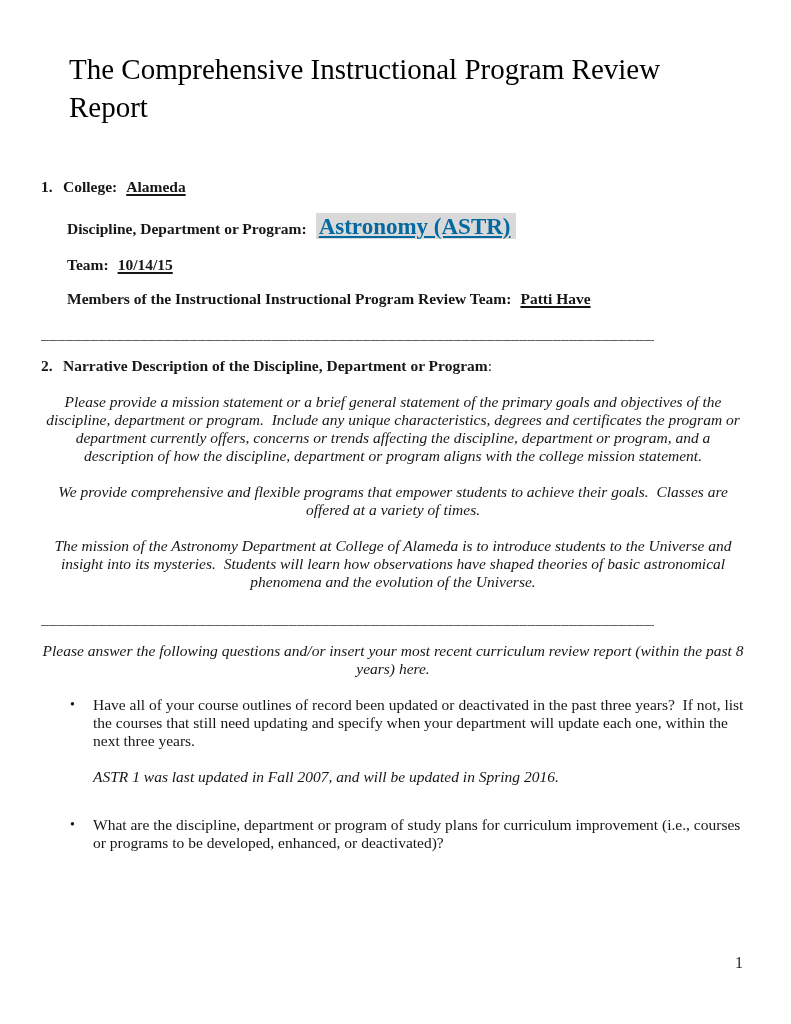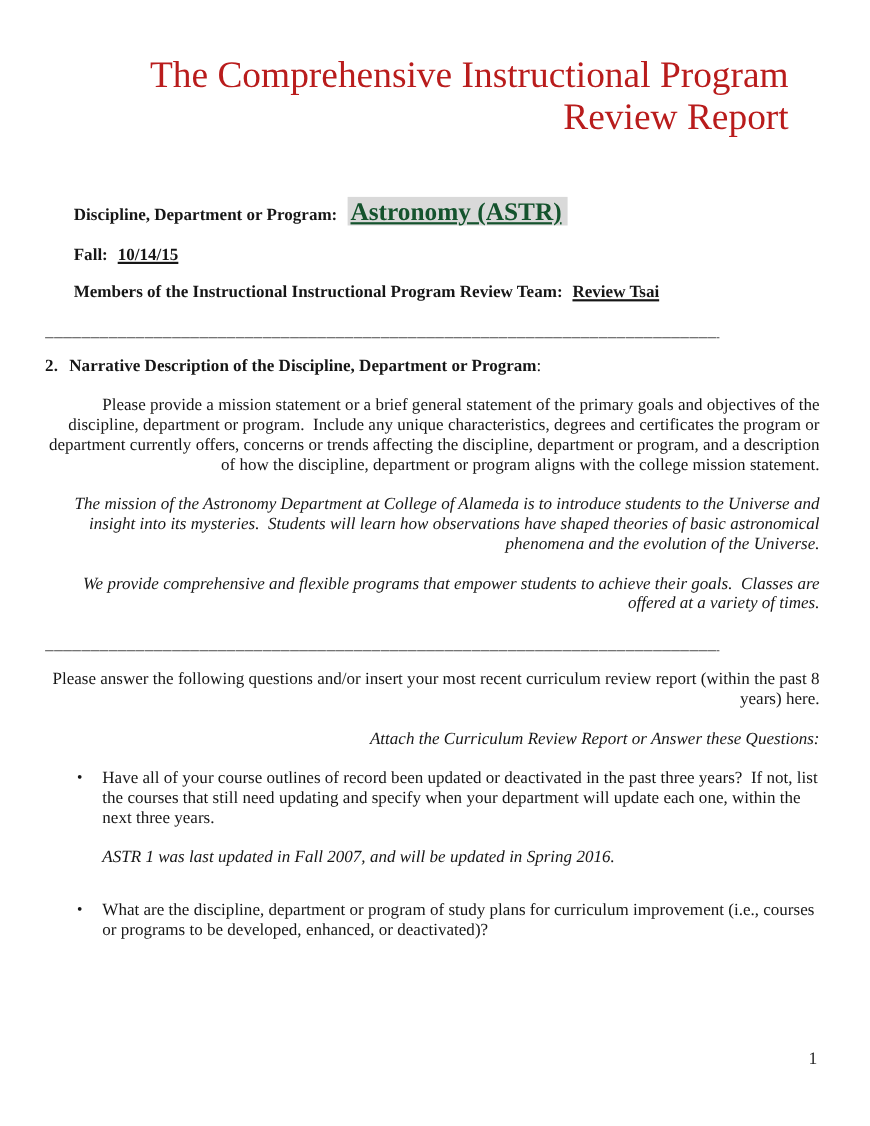--- a/index.html
+++ b/index.html
@@ -12,26 +12,26 @@
     background: #ffffff;
     color: #161616;
     font-family: "Liberation Serif", "DejaVu Serif", serif;
     font-size: 15.5px;
     line-height: 18px;
     padding: 44px 46px 0 41px;
     overflow: hidden;
   }
   .doc-title {
     font-weight: 400;
-    font-size: 34px;
+    font-size: 29px;
     line-height: 38px;
-    text-align: right;
+    text-align: left;
     max-width: 648px;
     margin: 6px auto 52px auto;
-    color: #b91c1c;
+    color: #000000;
   }
   .row { margin-bottom: 16px; }
   .num {
     display: inline-block;
     width: 22px;
     font-weight: 700;
   }
   .bold { font-weight: 700; }
   .italic { font-style: italic; }
   .underline {
@@ -44,38 +44,39 @@
   .program-row { line-height: 30px; margin-bottom: 12px; }
   .program-value {
     font-size: 23px;
     font-weight: 700;
     background: #d9d9d9;
     padding: 1px 5px 0 3px;
     text-decoration: underline;
     text-decoration-thickness: 2px;
     text-underline-offset: 2px;
     margin-left: 9px;
-    color: #14532d;
+    color: #0369a1;
   }
   .divider {
     width: 613px;
     height: 19px;
     line-height: 19px;
     overflow: hidden;
     white-space: nowrap;
     color: #2e2e2e;
     letter-spacing: 0.5px;
     margin-bottom: 14px;
   }
   .section-heading { margin-bottom: 18px; }
   .section-heading .colon { font-weight: 400; }
   p.body-par {
     white-space: pre-wrap;
     margin-bottom: 18px;
-    text-align: right;
+    text-align: center;
+    font-style: italic;
   }
   ul.bullet-list { list-style: none; padding-left: 29px; }
   ul.bullet-list li {
     display: flex;
     margin-bottom: 18px;
   }
   .bullet-glyph {
     flex: 0 0 23px;
     width: 23px;
     font-size: 14px;
@@ -94,51 +95,53 @@
     color: #2a2a2a;
   }
 </style>
 </head>
 <body>
 
 <div class="page">
 
   <h1 class="doc-title">The Comprehensive Instructional Program Review Report</h1>
 
+  <div class="row">
+    <span class="num">1.</span><span class="bold">College:</span><span class="bold underline value">Alameda</span>
+  </div>
 
   <div class="indent">
     <div class="row program-row">
       <span class="bold">Discipline, Department or Program:</span><span class="program-value">Astronomy (ASTR)</span>
     </div>
     <div class="row">
-      <span class="bold">Fall:</span><span class="bold underline value">10/14/15</span>
+      <span class="bold">Team:</span><span class="bold underline value">10/14/15</span>
     </div>
     <div class="row">
-      <span class="bold">Members of the Instructional Instructional Program Review Team:</span><span class="bold underline value">Review Tsai</span>
+      <span class="bold">Members of the Instructional Instructional Program Review Team:</span><span class="bold underline value">Patti Have</span>
     </div>
   </div>
 
   <div class="divider">________________________________________________________________________________</div>
 
   <div class="section-heading">
     <span class="num">2.</span><span class="bold">Narrative Description of the Discipline, Department or Program</span><span class="colon">:</span>
   </div>
 
   <p class="body-par">Please provide a mission statement or a brief general statement of the primary goals and objectives of the discipline, department or program.  Include any unique characteristics, degrees and certificates the program or department currently offers, concerns or trends affecting the discipline, department or program, and a description of how the discipline, department or program aligns with the college mission statement.</p>
 
+  <p class="body-par italic">We provide comprehensive and flexible programs that empower students to achieve their goals.  Classes are offered at a variety of times.</p>
+
   <p class="body-par italic">The mission of the Astronomy Department at College of Alameda is to introduce students to the Universe and insight into its mysteries.  Students will learn how observations have shaped theories of basic astronomical phenomena and the evolution of the Universe.</p>
-
-  <p class="body-par italic">We provide comprehensive and flexible programs that empower students to achieve their goals.  Classes are offered at a variety of times.</p>
 
   <div class="divider">________________________________________________________________________________</div>
 
 
   <p class="body-par">Please answer the following questions and/or insert your most recent curriculum review report (within the past 8 years) here.</p>
 
-  <p class="body-par italic">Attach the Curriculum Review Report or Answer these Questions:</p>
 
   <ul class="bullet-list">
     <li>
       <span class="bullet-glyph">•</span>
       <span class="bullet-text">Have all of your course outlines of record been updated or deactivated in the past three years?  If not, list the courses that still need updating and specify when your department will update each one, within the next three years.</span>
     </li>
   </ul>
 
   <p class="bullet-answer italic">ASTR 1 was last updated in Fall 2007, and will be updated in Spring 2016.</p>
 

